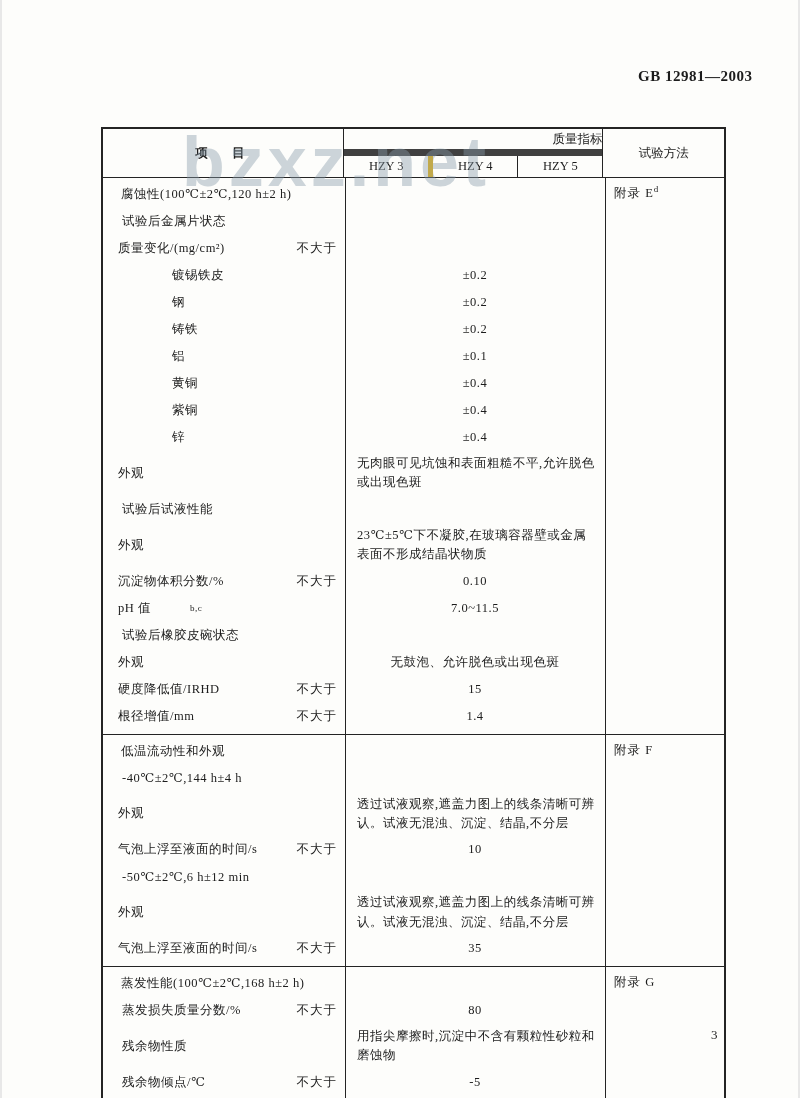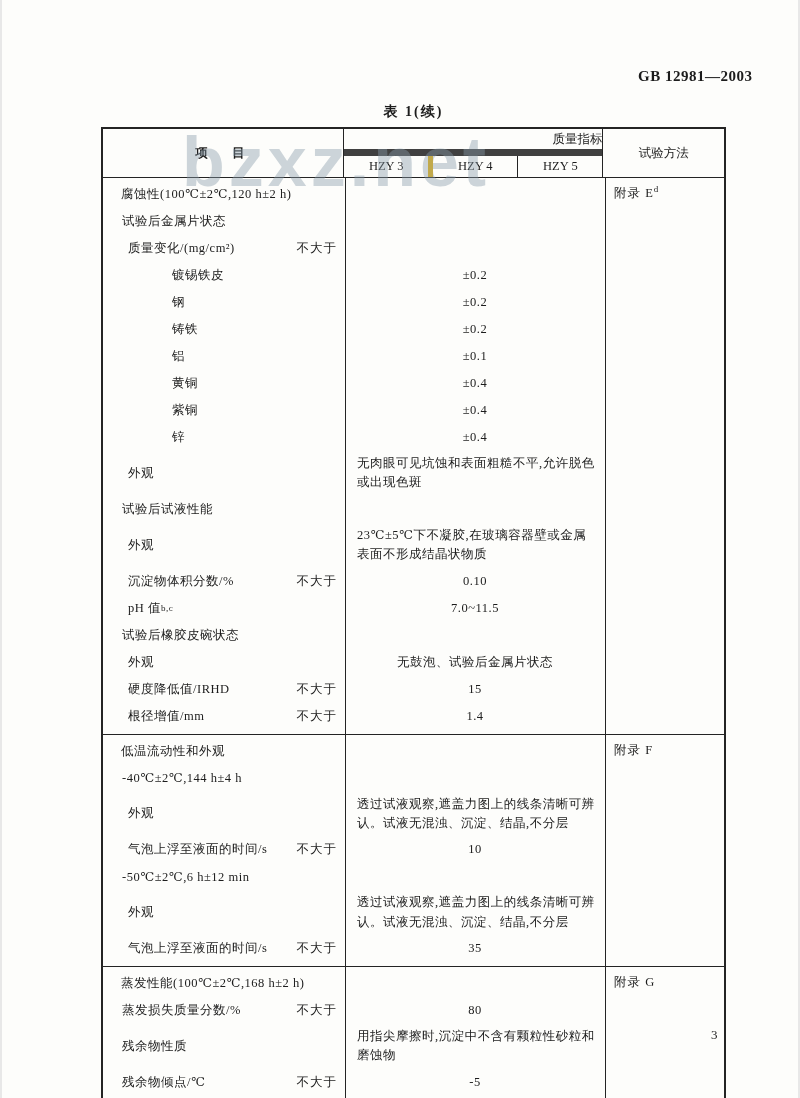--- a/index.html
+++ b/index.html
@@ -63,21 +63,21 @@
     position:absolute;left:511px;top:7px;width:108px;
     letter-spacing:1px;z-index:3;
   }
   sup{font-size:9px;vertical-align:super;line-height:0;}
   .trow{display:flex;min-height:27px;align-items:center;}
   .titem{
     width:242px;box-sizing:border-box;display:flex;align-items:center;
     padding-left:18px;letter-spacing:.5px;
   }
   .titem.ind1{padding-left:19px;}
-  .titem.ind2{padding-left:25px;}
+  .titem.ind2{padding-left:15px;gap:39px;}
   .titem.ind3{padding-left:69px;}
   .limit{margin-left:auto;padding-right:8px;letter-spacing:1px;}
   .tval{
     width:260px;box-sizing:border-box;text-align:center;
     display:flex;align-items:center;justify-content:center;
     letter-spacing:.5px;
   }
   .tval.left{
     text-align:left;justify-content:flex-start;
     padding:3px 8px 3px 12px;line-height:1.55;
@@ -86,21 +86,20 @@
     position:absolute;top:1027px;left:709px;font-size:13px;
   }
 </style>
 </head>
 <body>
 
 <div class="page">
 
   <div class="gb-header">GB 12981—2003</div>
 
-  <div class="table-title">表 1(续)</div>
 
   <div class="watermark">bzxz.net</div>
 
   <div class="stable">
     <div class="thead">
       <div class="th-item">项　目</div>
       <div class="th-quality">
         <div class="th-q-top">质量指标</div>
         <div class="th-q-grades">
           <div class="th-grade">HZY 3</div>
@@ -211,21 +210,21 @@
           <div class="trow">
             <div class="titem ind1">
               <span>试验后橡胶皮碗状态</span>
             </div>
             <div class="tval"></div>
           </div>
           <div class="trow">
             <div class="titem ind2">
               <span>外观</span>
             </div>
-            <div class="tval">无鼓泡、试验后金属片状态</div>
+            <div class="tval">无鼓泡、允许脱色或出现色斑</div>
           </div>
           <div class="trow">
             <div class="titem ind2">
               <span>硬度降低值/IRHD</span>
               <span class="limit">不大于</span>
             </div>
             <div class="tval">15</div>
           </div>
           <div class="trow">
             <div class="titem ind2">

